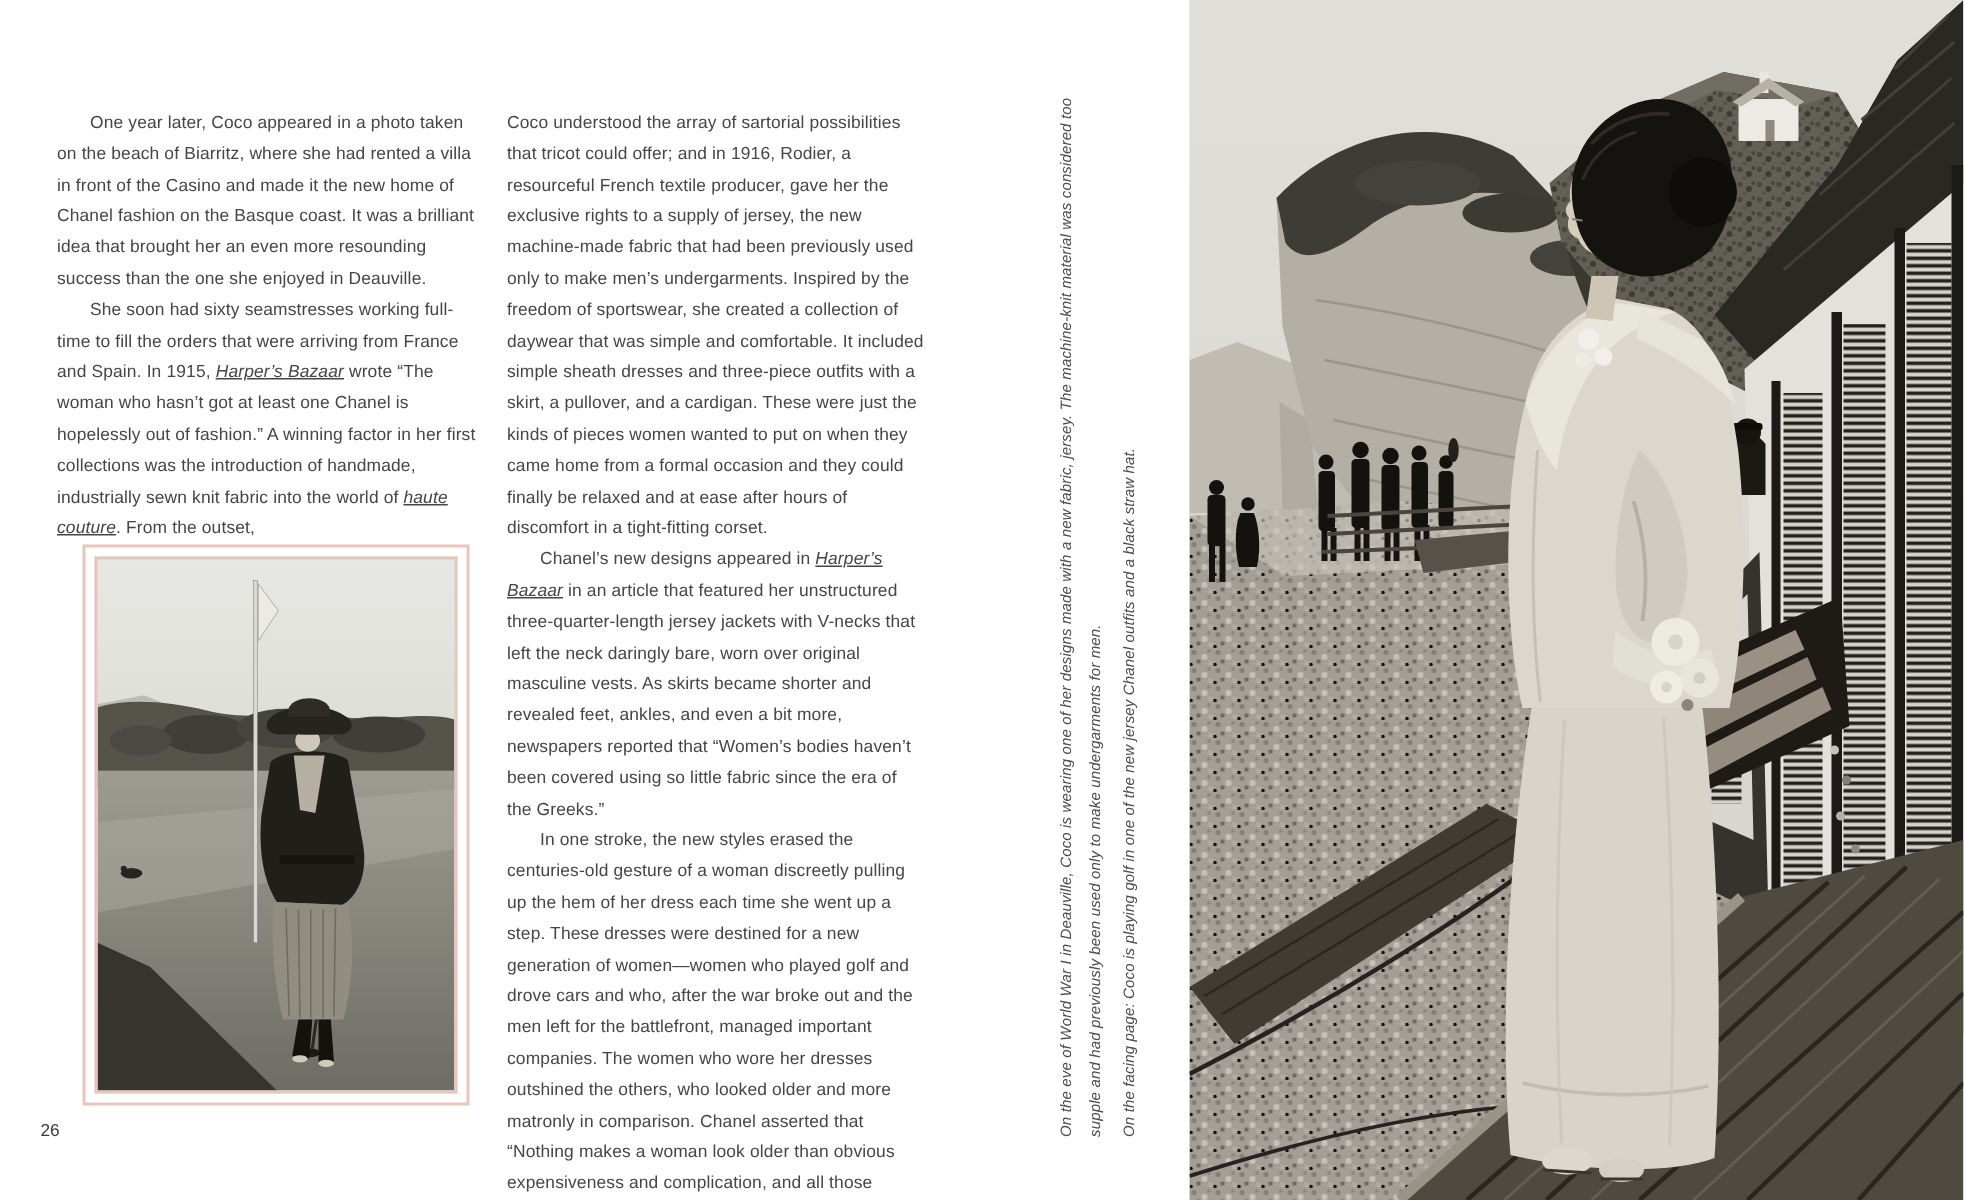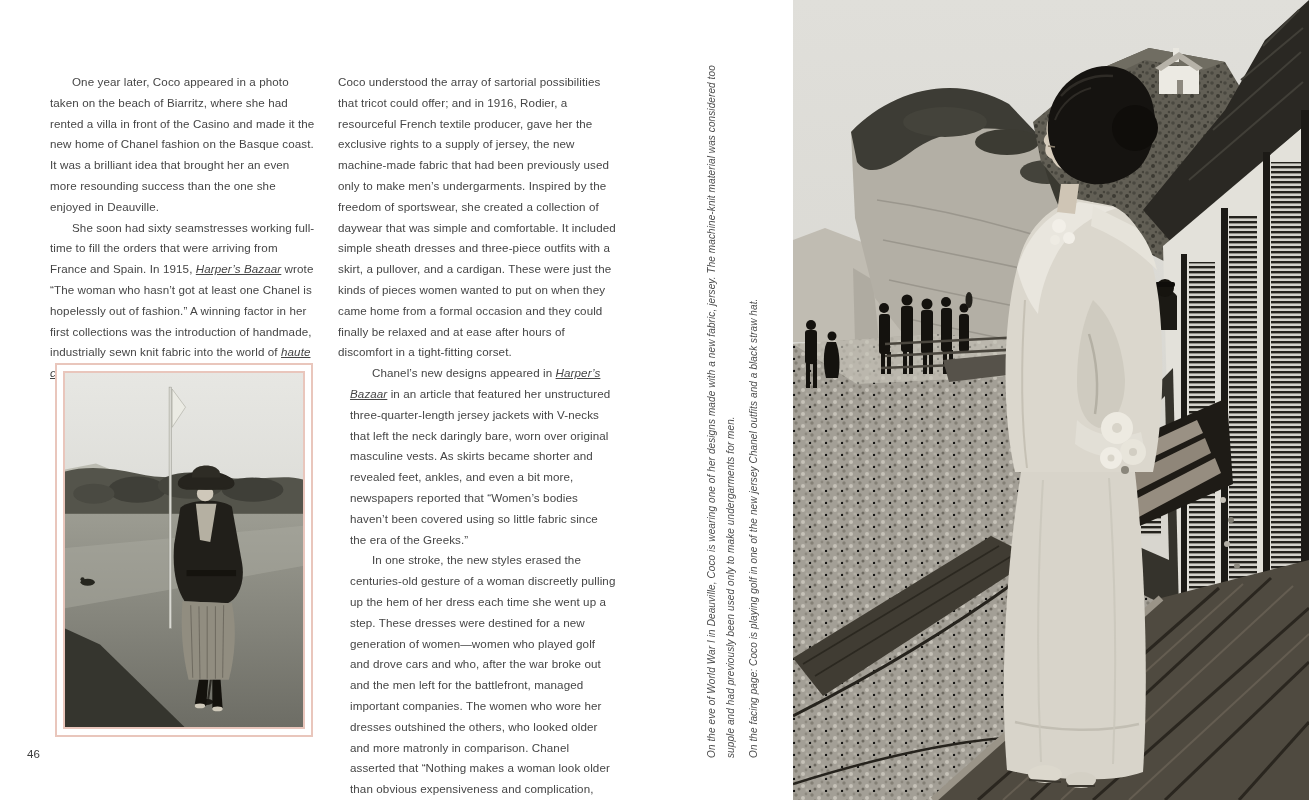--- a/index.html
+++ b/index.html
@@ -10,21 +10,21 @@
   }
   .spread{position:absolute;inset:0;}
   
   .col{position:absolute;color:#424242;}
   .col-left{left:38px;top:72px;width:279px;}
   .col-right{left:338px;top:72px;width:278px;}
   .col p.para{
     margin:0;font-size:11.6px;line-height:20.8px;
     letter-spacing:0.1px;color:#454545;text-align:left;
   }
-  .col p.indent{text-indent:22px;margin-left:12px;}
+  .col p.indent{text-indent:22px;}
   .col i{font-style:italic;text-decoration:underline;}
   
   .photo-frame{
     position:absolute;left:55px;top:363px;width:258px;height:374px;
     box-sizing:border-box;border:2px solid #e9c6bc;padding:6px;background:#ffffff;
   }
   .photo-frame-inner{
     width:100%;height:100%;box-sizing:border-box;border:2px solid #e9c6bc;
     overflow:hidden;background:#e4e4e0;
   }
@@ -106,21 +106,21 @@
         <ellipse cx="131" cy="331" rx="5" ry="2.4" fill="#cfc9ba"></ellipse>
         <ellipse cx="148" cy="334" rx="5" ry="2.4" fill="#cfc9ba"></ellipse>
         <ellipse cx="136" cy="120" rx="8" ry="7.5" fill="#cfc8ba"></ellipse>
         <path d="M110,108 C116,94 156,94 164,108 C166,112 162,116 156,116 L118,116 C112,116 108,112 110,108 Z" fill="#26241e"></path>
         <ellipse cx="137" cy="108" rx="27" ry="8" fill="#26241e"></ellipse>
         <path d="M124,98 C128,90 146,90 150,98 L151,104 L123,104 Z" fill="#2e2c25"></path>
       </svg>
     </div>
   </div>
 
-  <div class="page-number">46</div>
+  <div class="page-number">26</div>
 
   <div class="caption-wrap">
     <div class="caption-rot">
       <p>On the eve of World War I in Deauville, Coco is wearing one of her designs made with a new fabric, jersey. The machine-knit material was considered too supple and had previously been used only to make undergarments for men.</p>
       <p>On the facing page: Coco is playing golf in one of the new jersey Chanel outfits and a black straw hat.</p>
     </div>
   </div>
 
   <div class="photo-right" title="Full-page black-and-white photo of Coco Chanel in a light jersey outfit standing on a boardwalk by beach cabins, with cliffs, a chapel and a pebble beach behind her">
     <svg viewBox="0 0 516 800" preserveAspectRatio="none">

